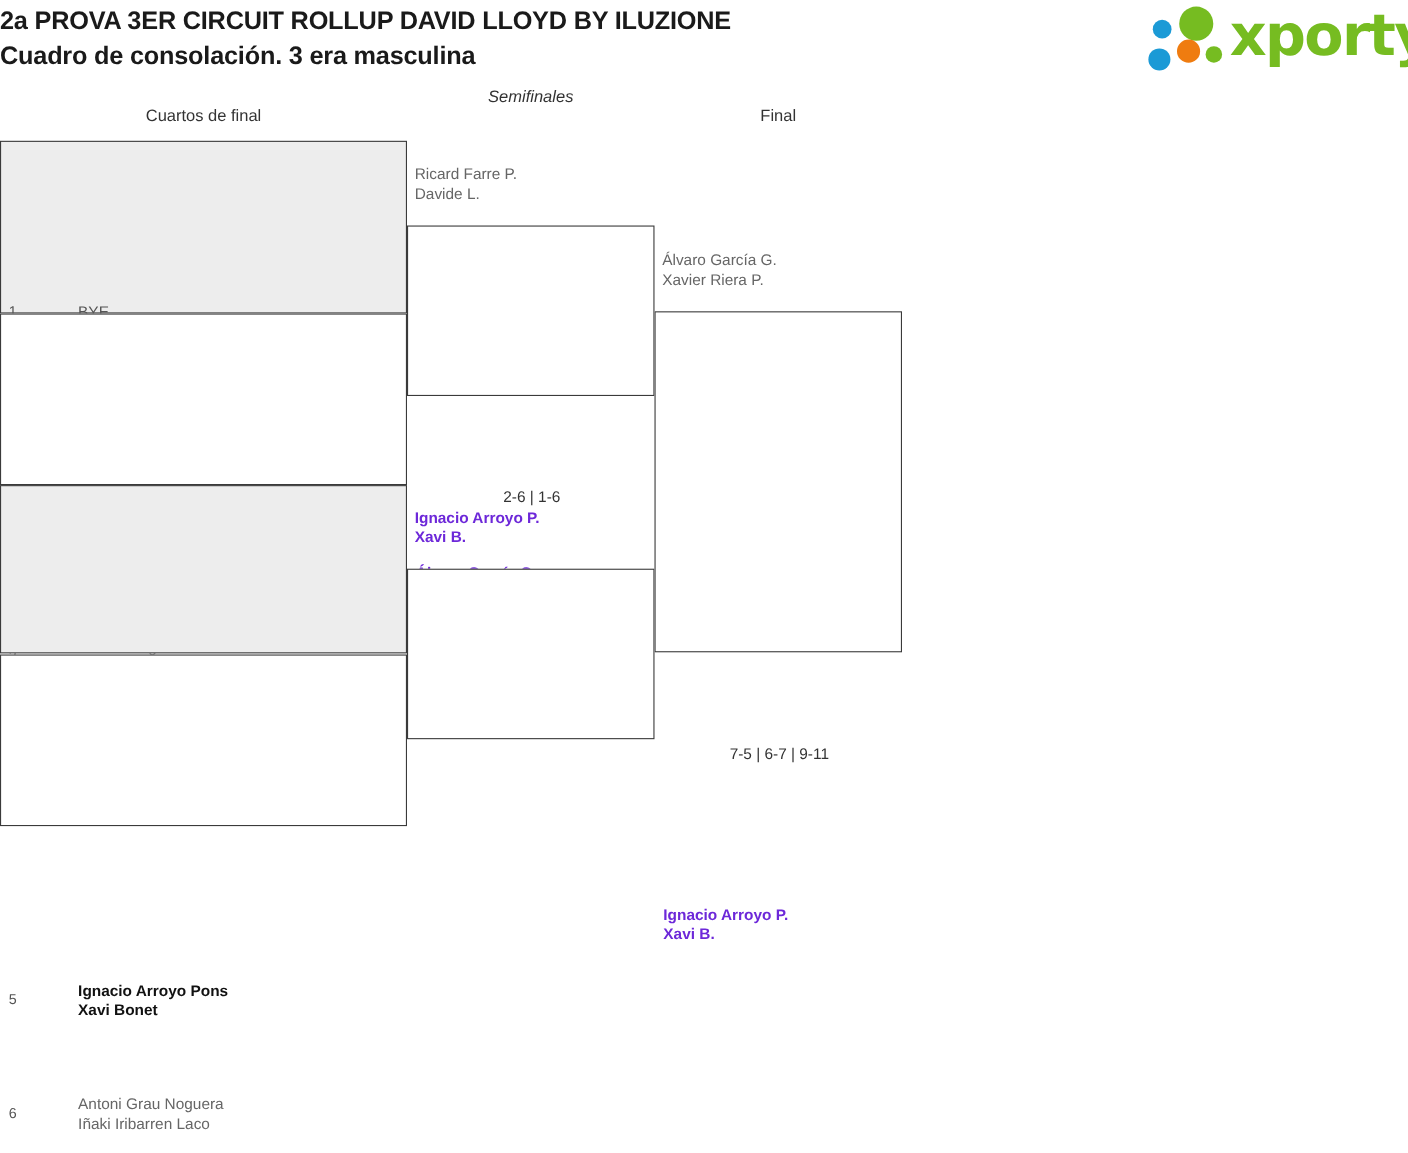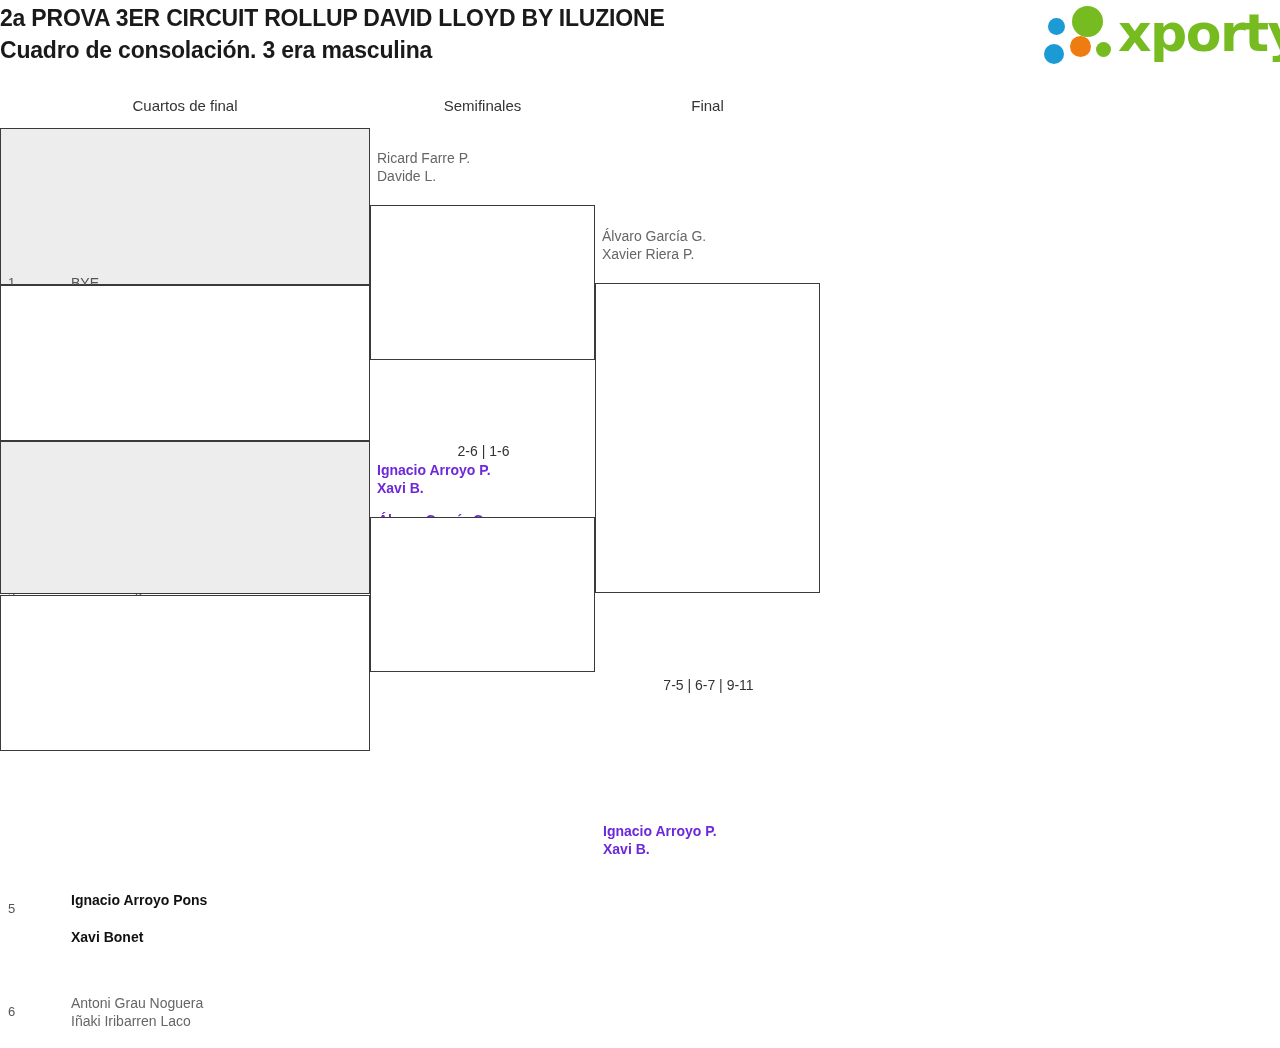--- a/index.html
+++ b/index.html
@@ -67,21 +67,21 @@
 
   
   .round-header {
     position: absolute;
     font-size: 15px;
     color: #333333;
     text-align: center;
     white-space: nowrap;
   }
   #rh-0 { left: 0px;   top: 97px; width: 370px; }
-  #rh-1 { left: 370px; top: 97px; width: 225px; }
+  #rh-1 { left: 370px; top: 80px; width: 225px; font-style: italic; }
   #rh-2 { left: 595px; top: 97px; width: 225px; }
 
   
   #bracket {
     position: absolute;
     left: 0; top: 0;
     width: 1280px; height: 1048px;
   }
 
   
@@ -178,21 +178,21 @@
     <span class="seed" style="top:396px;">4</span>
     <span class="team winner" style="top:396px;">Álvaro García García</span>
     <span class="team winner" style="top:414px;">Xavier Riera Parrilla</span>
 
     <span class="score" style="left:0px; top:354px; width:370px;">0-6 | 5-7</span>
   </div>
 
   <div class="match shaded" id="qf3" style="left:0px; top:441px; width:370px; height:153px;">
     <span class="seed" style="top:459px;">5</span>
     <span class="team winner" style="top:449px;">Ignacio Arroyo Pons</span>
-    <span class="team winner" style="top:486px;">Xavi Bonet</span>
+    <span class="team winner" style="top:467px;">Xavi Bonet</span>
 
     <span class="seed" style="top:562px;">6</span>
     <span class="team" style="top:552px;">Antoni Grau Noguera</span>
     <span class="team" style="top:570px;">Iñaki Iribarren Laco</span>
 
   </div>
 
   <div class="match" id="qf4" style="left:0px; top:595px; width:370px; height:156px;">
 
     <span class="score" style="left:0px; top:664px; width:370px;"></span>

